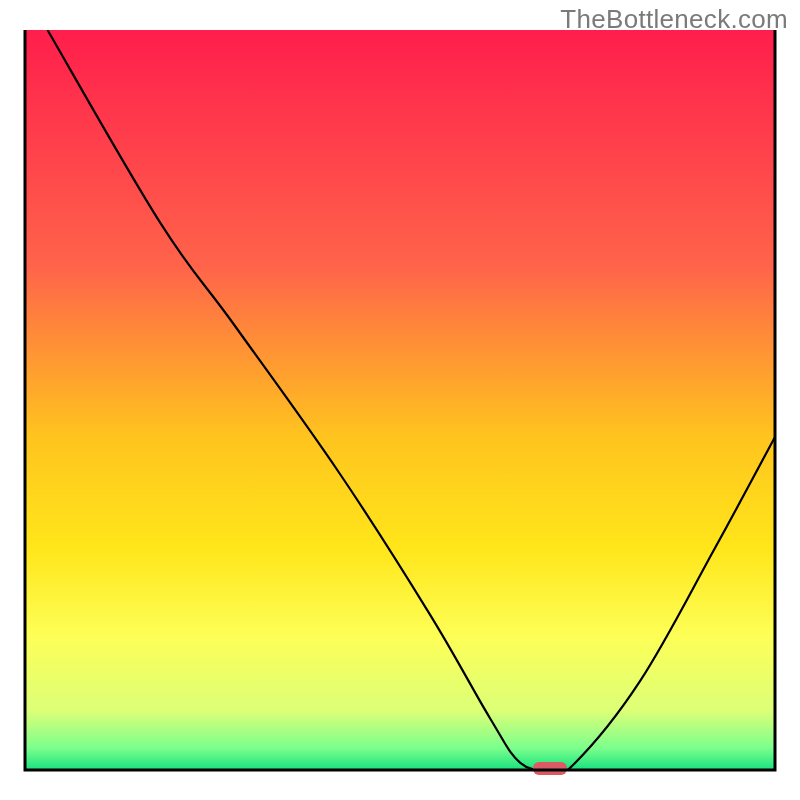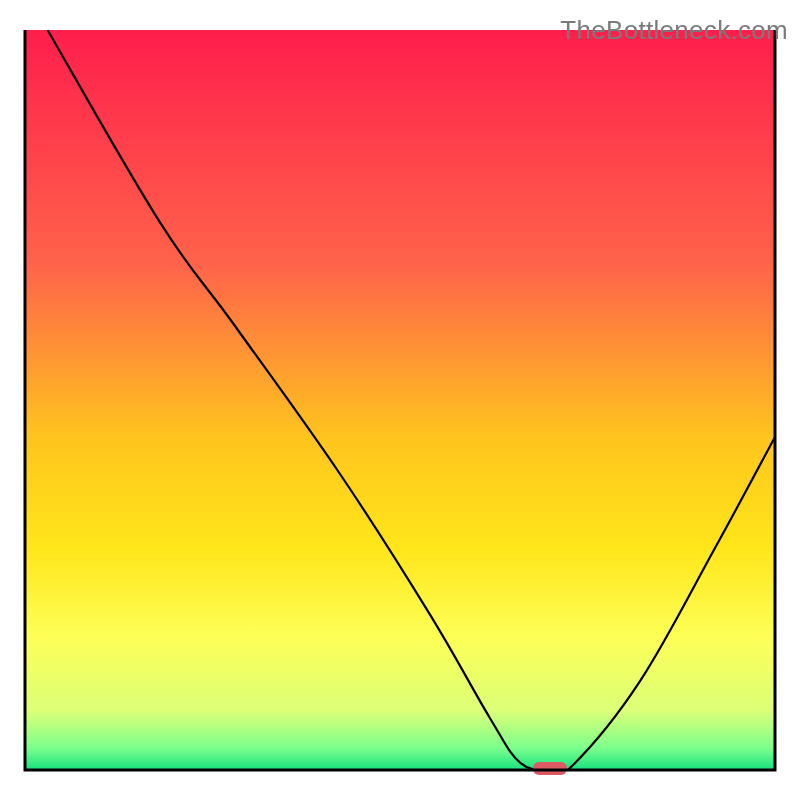--- a/index.html
+++ b/index.html
@@ -11,21 +11,21 @@
     background: #ffffff;
     font-family: Arial, Helvetica, sans-serif;
   }
   .stage {
     position: relative;
     width: 800px;
     height: 800px;
   }
   .watermark {
     position: absolute;
-    top: 15px;
+    top: 4px;
     right: 12px;
     font-size: 26px;
     font-weight: 500;
     color: #7a7a7a;
     letter-spacing: 0.3px;
     z-index: 5;
     margin-left: 14px;
   }
   svg {
     display: block;

